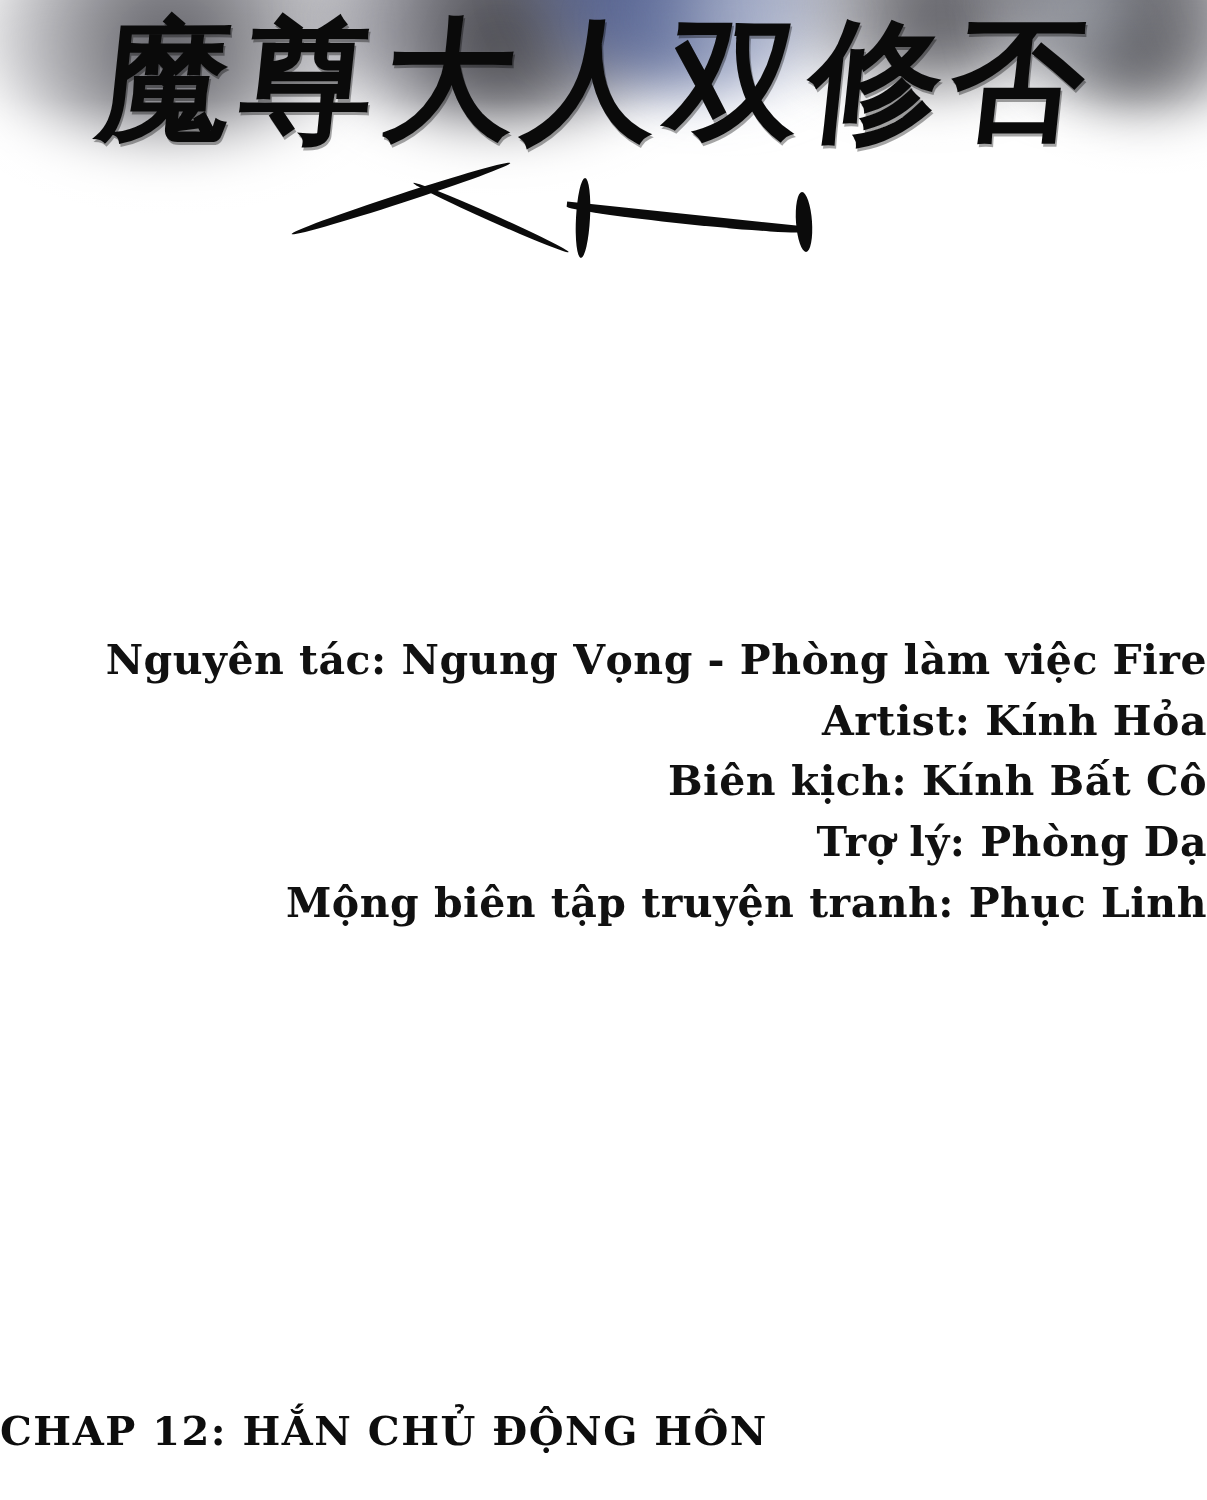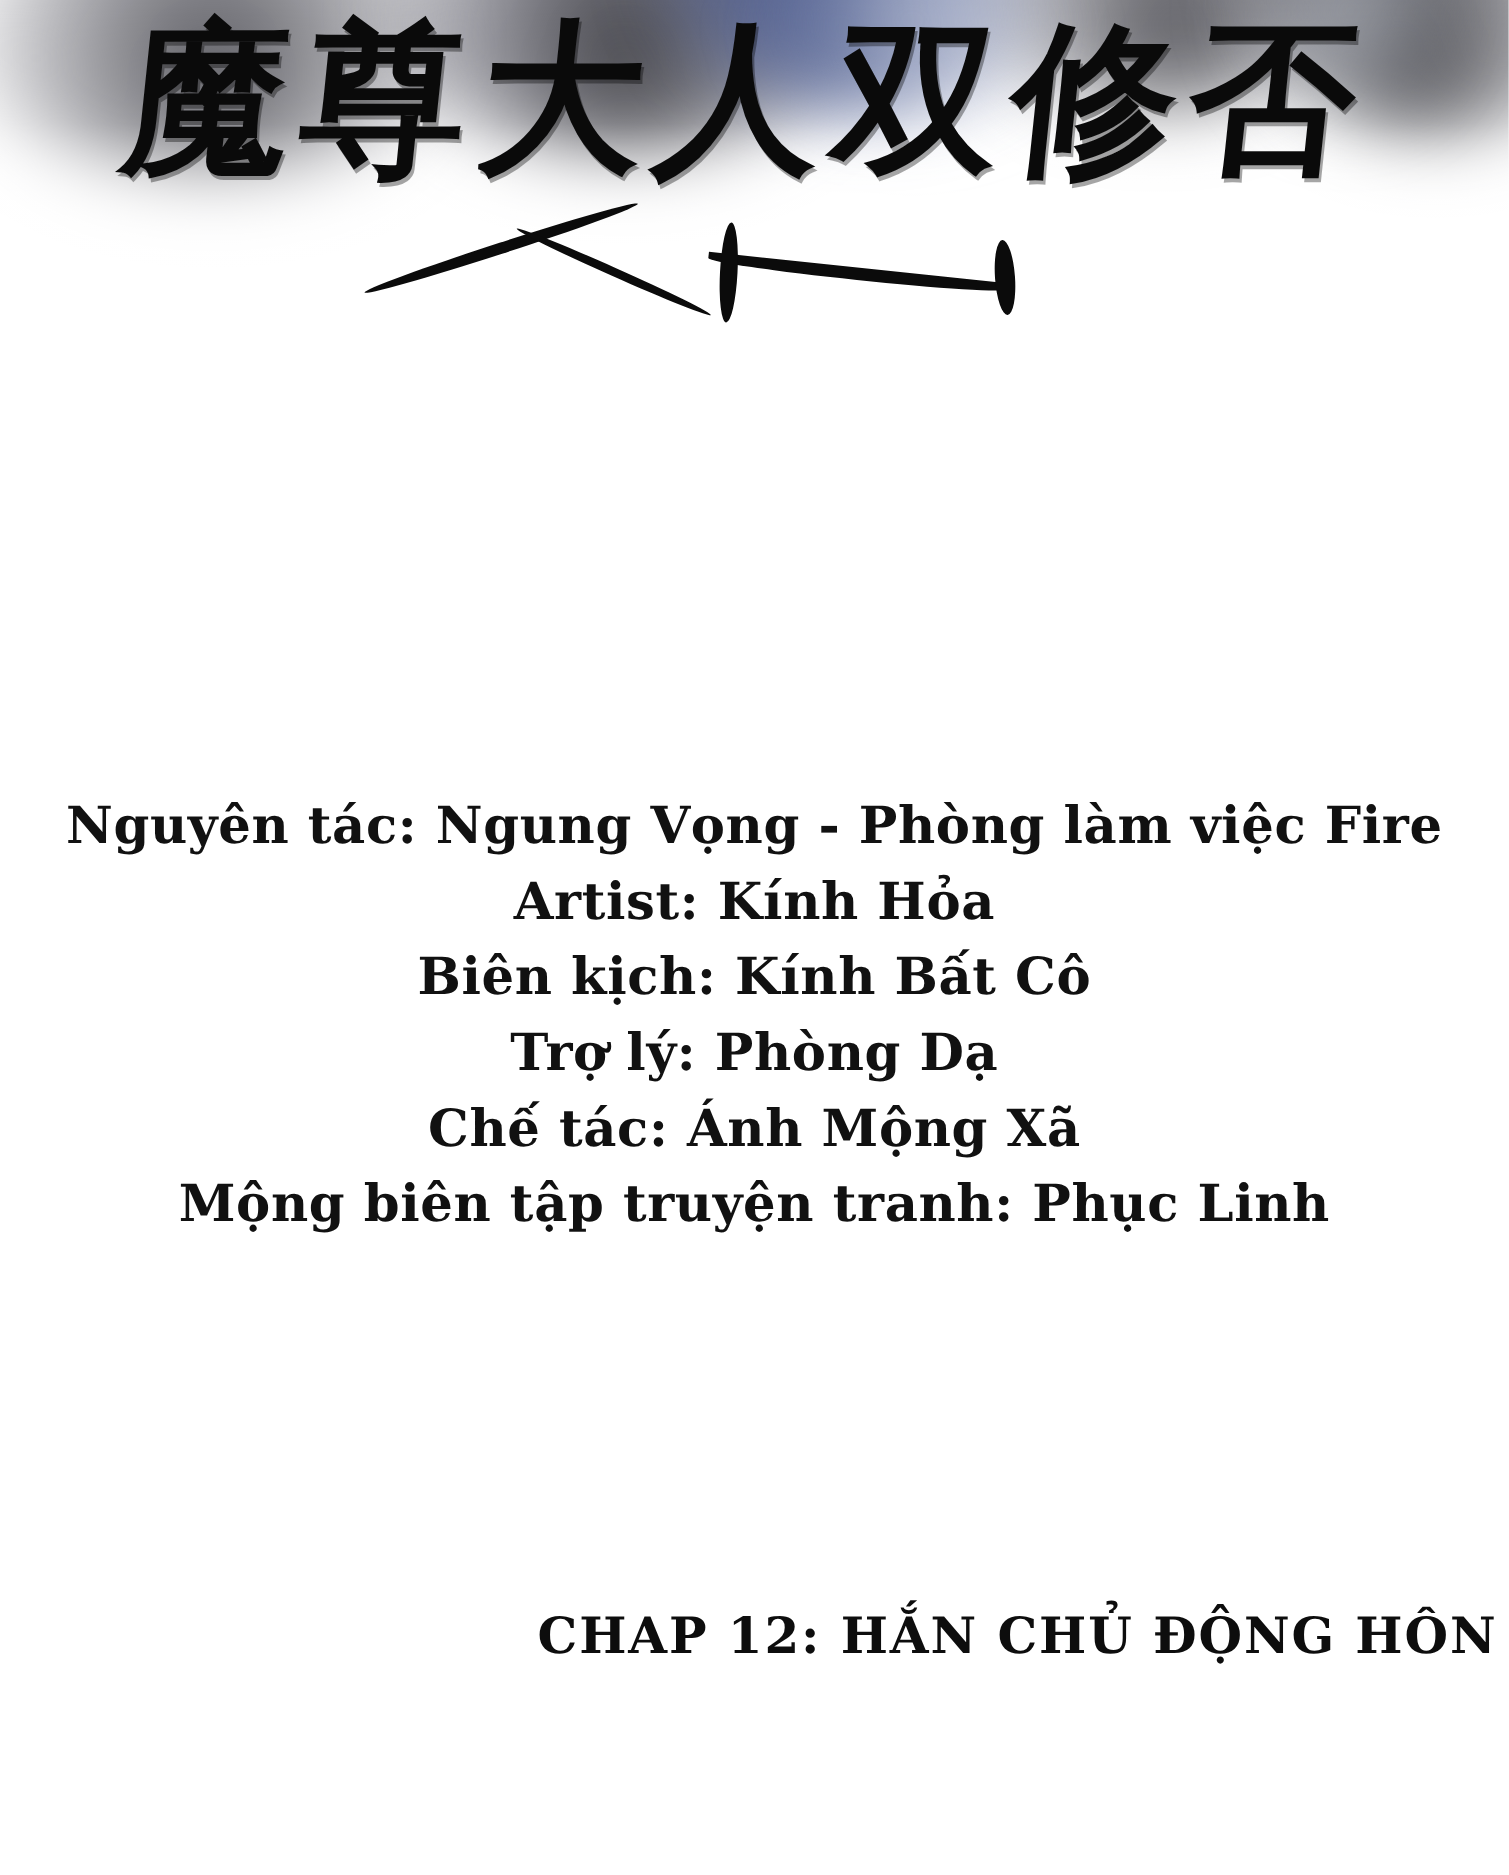--- a/index.html
+++ b/index.html
@@ -120,29 +120,30 @@
     width: 1207px;
     text-align: center;
   }
   .credit-line {
     font-family: "DejaVu Serif", serif;
     font-weight: 700;
     font-size: 41px;
     line-height: 1.48;
     color: #111111;
     letter-spacing: 0.5px;
+    text-align: right;
   }
 
   
   .chapter {
     position: absolute;
     left: 0;
-    top: 1285px;
+    top: 1407px;
     width: 1198px;
-    text-align: right;
+    text-align: left;
   }
   .chapter-text {
     font-family: "DejaVu Serif", serif;
     font-weight: 700;
     font-size: 40px;
     letter-spacing: 1.5px;
     color: #0d0d0d;
   }
 </style>
 </head>
@@ -168,19 +169,18 @@
       <span class="stroke e"></span>
     </div>
   </div>
 </div>
 
 <div class="credits">
   <div class="credit-line">Nguyên tác: Ngung Vọng - Phòng làm việc Fire</div>
   <div class="credit-line">Artist: Kính Hỏa</div>
   <div class="credit-line">Biên kịch: Kính Bất Cô</div>
   <div class="credit-line">Trợ lý: Phòng Dạ</div>
-  <div class="credit-line">Chế tác: Ánh Mộng Xã</div>
   <div class="credit-line">Mộng biên tập truyện tranh: Phục Linh</div>
 </div>
 
 <div class="chapter">
   <div class="chapter-text">CHAP 12: HẮN CHỦ ĐỘNG HÔN</div>
 </div>
 
 </body></html>

